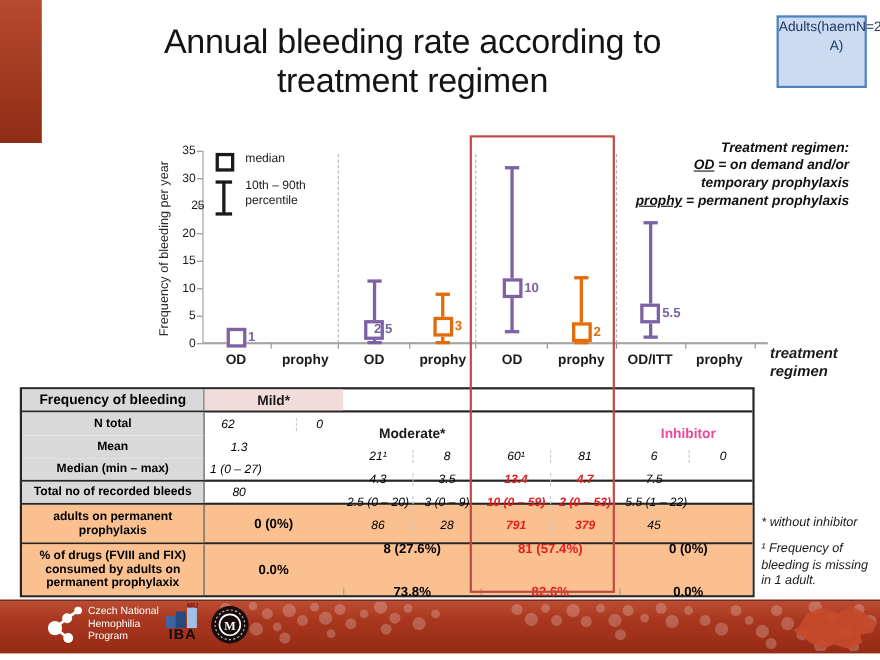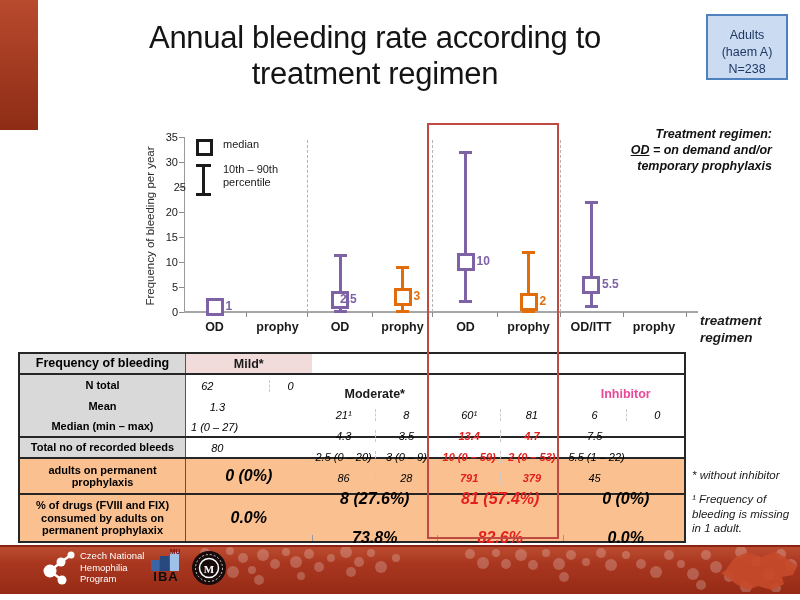--- a/index.html
+++ b/index.html
@@ -11,21 +11,21 @@
   .left-bar{left:0;top:0;width:38px;height:130px;background:linear-gradient(180deg,#b84a2e,#8e2c15);}
   .footer-band{left:0;top:545px;width:800px;height:47px;
       background:linear-gradient(180deg,#bb4c30 0%,#a93720 35%,#962a14 100%);
       border-top:2px solid #872512;}
 
   
   .title{left:95px;top:20px;width:560px;text-align:center;font-size:31px;line-height:1.17;
          color:#141414;font-weight:400;letter-spacing:-0.3px;}
   .badge{left:706px;top:14px;width:82px;height:66px;background:#cbdcf2;border:2px solid #4f81bd;
          box-sizing:border-box;color:#1f3864;font-size:12.5px;line-height:17px;text-align:center;
-         display:flex;flex-direction:column;justify-content:flex-end;}
+         display:flex;flex-direction:row;justify-content:space-between;}
 
   
   .regimen-note{left:500px;top:126px;width:272px;text-align:right;font-style:italic;font-weight:bold;
                 font-size:12.5px;line-height:16px;color:#111;}
   .regimen-note .u{text-decoration:underline;}
 
   
   .ylabel{left:150px;top:226px;transform:translate(-50%,-50%) rotate(-90deg);white-space:nowrap;
           font-size:11.5px;color:#2b2b2b;}
   .ytick{width:30px;text-align:right;font-size:11px;color:#1a1a1a;}
@@ -69,21 +69,21 @@
   .hdr-g2{background:#943634;color:#ffffff;}
   .hdr-g3{background:#141414;color:#ec4899;}
   .r-header{height:21px;border-bottom:2px solid #262626;}
   .r-data{height:21px;}
   .r-median{border-bottom:2px solid #262626;}
   .r-total{border-bottom:2px solid #262626;}
   .r-sum{background:#fac090;}
   .r-sum1{height:36px;border-bottom:2px solid #262626;}
   .r-sum2{height:46px;}
   .r-sum .lblcell{background:#fac090;}
-  .sumval{font-weight:bold;font-style:italic;font-size:16px;}
+  .sumval{font-weight:bold;font-size:12px;}
   .redtxt{color:#e3201f;font-weight:bold;}
   .spanleft{justify-content:flex-start;padding-left:5px;}
 
   
   .fn{font-style:italic;font-size:11.5px;line-height:14.5px;color:#1a1a1a;}
   .fn-star{left:692px;top:468px;width:108px;}
   .fn-one{left:692px;top:492px;width:108px;}
 
   
   .org-text{left:80px;top:550px;font-size:9.5px;line-height:11.5px;color:#fff;z-index:5;}
@@ -104,20 +104,21 @@
   <div class="abs badge">
     <div>Adults</div>
     <div>(haem A)</div>
     <div>N=238</div>
   </div>
 
   <div class="abs regimen-note">
     <div>Treatment regimen:</div>
     <div><span class="u">OD</span><span> = on demand and/or</span></div>
     <div>temporary prophylaxis</div>
+    <div><span class="u">prophy</span><span> = permanent prophylaxis</span></div>
   </div>
 
   <div class="abs ylabel">Frequency of bleeding per year</div>
   <div class="abs yaxis"></div>
   <div class="abs xaxis"></div>
   <div id="chart-layer">
       <div class="abs ytick" style="left: 148px; top: 305.5px;">0</div>
       <div class="abs ytickmark" style="left: 179px; top: 312px;"></div>
       <div class="abs ytick" style="left: 148px; top: 280.5px;">5</div>
       <div class="abs ytickmark" style="left: 179px; top: 287px;"></div>

